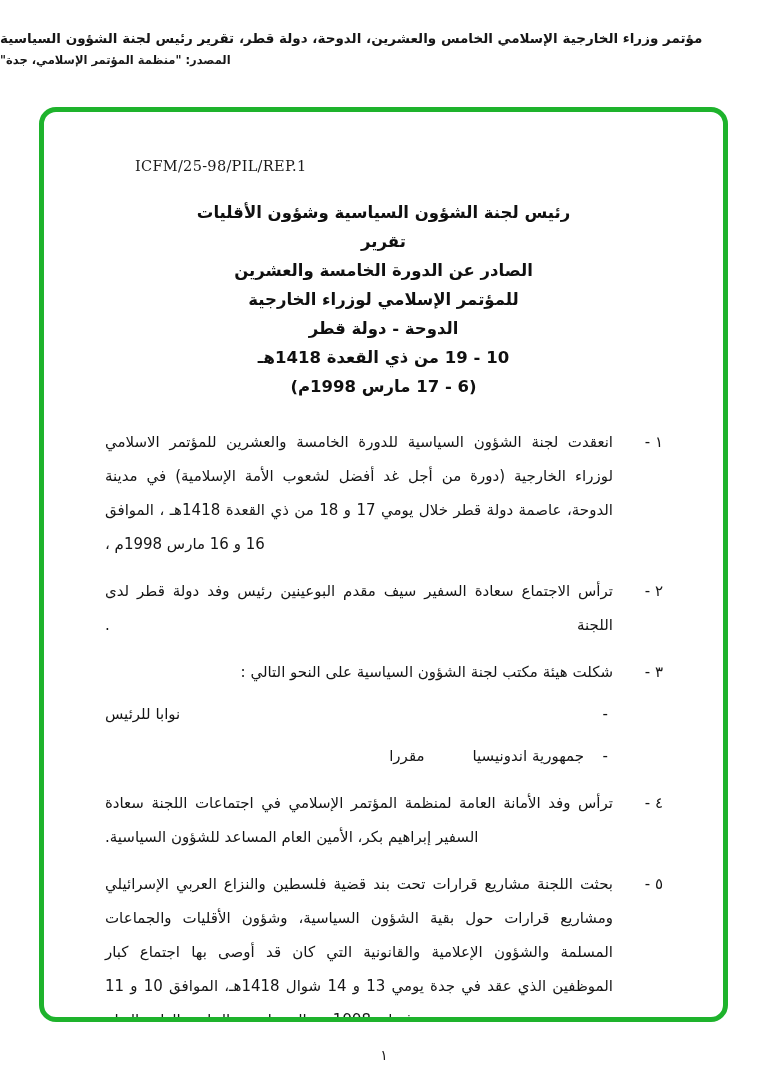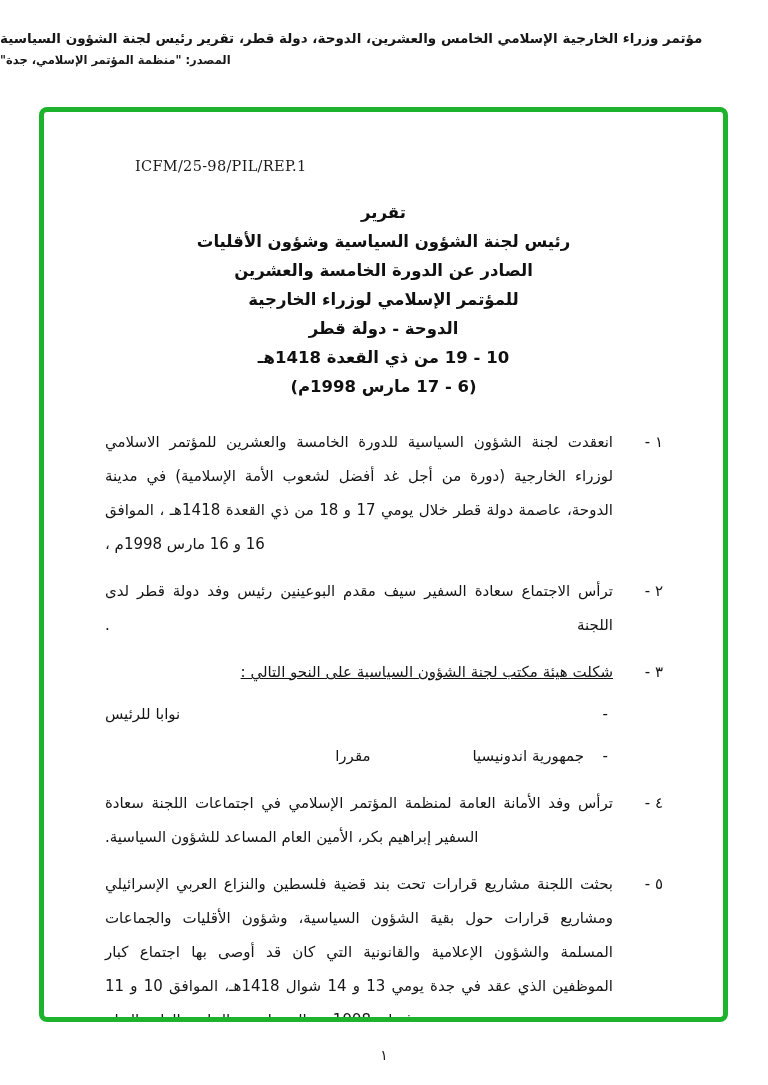--- a/index.html
+++ b/index.html
@@ -19,21 +19,21 @@
     position:absolute;top:30px;left:0;width:768px;
     text-align:left;direction:rtl;
   }
   .top-header .l1{font-size:13.5px;font-weight:bold;letter-spacing:0;}
   .top-header .l2{font-size:11.5px;font-weight:bold;margin-top:7px;}
   .doc-frame{
     position:absolute;left:39px;top:107px;
     width:689px;height:915px;
     box-sizing:border-box;
     border:5px solid var(--green);
-    border-radius:8px;
+    border-radius:17px;
     background:#fff;
     overflow:hidden;
   }
   .doc-ref{
     margin:46px 0 0 91px;
     font-family:"DejaVu Serif",serif;
     font-size:14.5px;
     letter-spacing:0.3px;
     direction:ltr;
     color:#1b1b1b;
@@ -52,49 +52,49 @@
     margin:24px 60px 0 61px;
     font-size:15px;
     line-height:34px;
     color:#151515;
   }
   .para{display:flex;margin-top:13px;}
   .para:first-child{margin-top:0;}
   .para-num{width:50px;flex-shrink:0;text-align:right;}
   .para-text{flex:1;text-align:justify;text-align-last:left;}
   .para-text.full-last{text-align-last:justify;}
-  .para-text.single{text-align:right;text-align-last:right;text-decoration:underline;}
+  .para-text.single{text-align:right;text-align-last:right;}
   .subitem{
     display:flex;align-items:baseline;
     padding-right:55px;margin-top:8px;
   }
   .sub-dash{width:24px;flex-shrink:0;}
   .subitem.spread{justify-content:space-between;}
   .subitem .sub-text{white-space:nowrap;}
   .sub-role{white-space:nowrap;}
-  .sub-role.indent{margin-right:102px;}
+  .sub-role.indent{margin-right:48px;}
   .page-number{
     position:absolute;left:0;bottom:22px;width:768px;
     text-align:center;font-size:14px;color:#1b1b1b;
   }
 </style>
 </head>
 <body>
 
 <div class="top-header">
   <div class="l1">مؤتمر وزراء الخارجية الإسلامي الخامس والعشرين، الدوحة، دولة قطر، تقرير رئيس لجنة الشؤون السياسية</div>
   <div class="l2">المصدر:  "منظمة المؤتمر الإسلامي، جدة"</div>
 </div>
 
 <div class="doc-frame">
   <div class="doc-ref">ICFM/25-98/PIL/REP.1</div>
 
   <div class="title-block">
+    <div>رئيس لجنة الشؤون السياسية وشؤون الأقليات</div>
     <div>تقرير</div>
-    <div>رئيس لجنة الشؤون السياسية وشؤون الأقليات</div>
     <div>الصادر عن الدورة الخامسة والعشرين</div>
     <div>للمؤتمر الإسلامي لوزراء الخارجية</div>
     <div>الدوحة - دولة قطر</div>
     <div>10 - 19 من ذي القعدة 1418هـ</div>
     <div>(6 - 17 مارس 1998م)</div>
   </div>
 
   <div class="doc-body">
 
     <div class="para">

